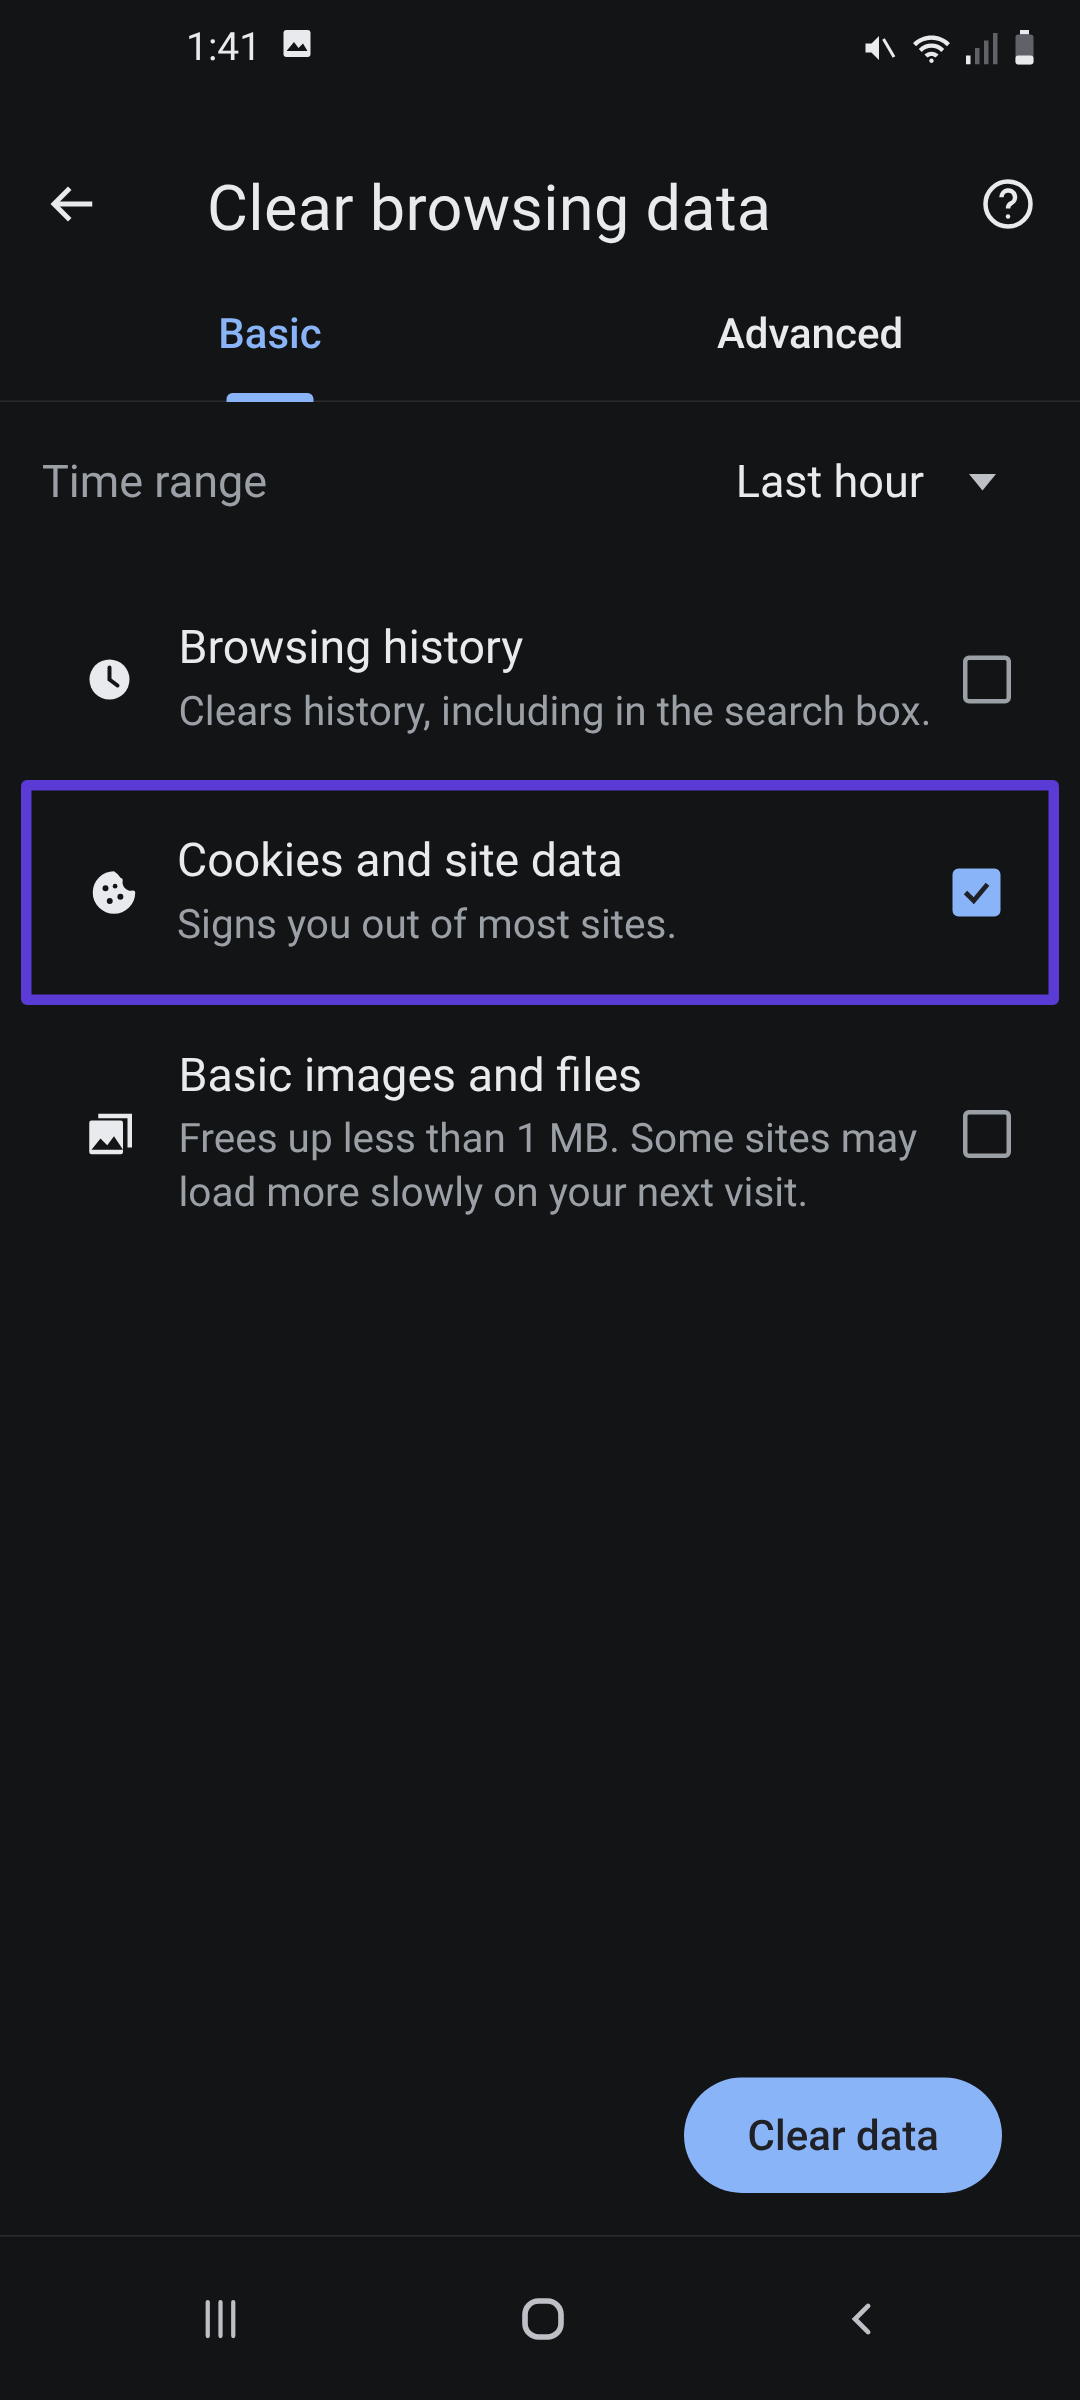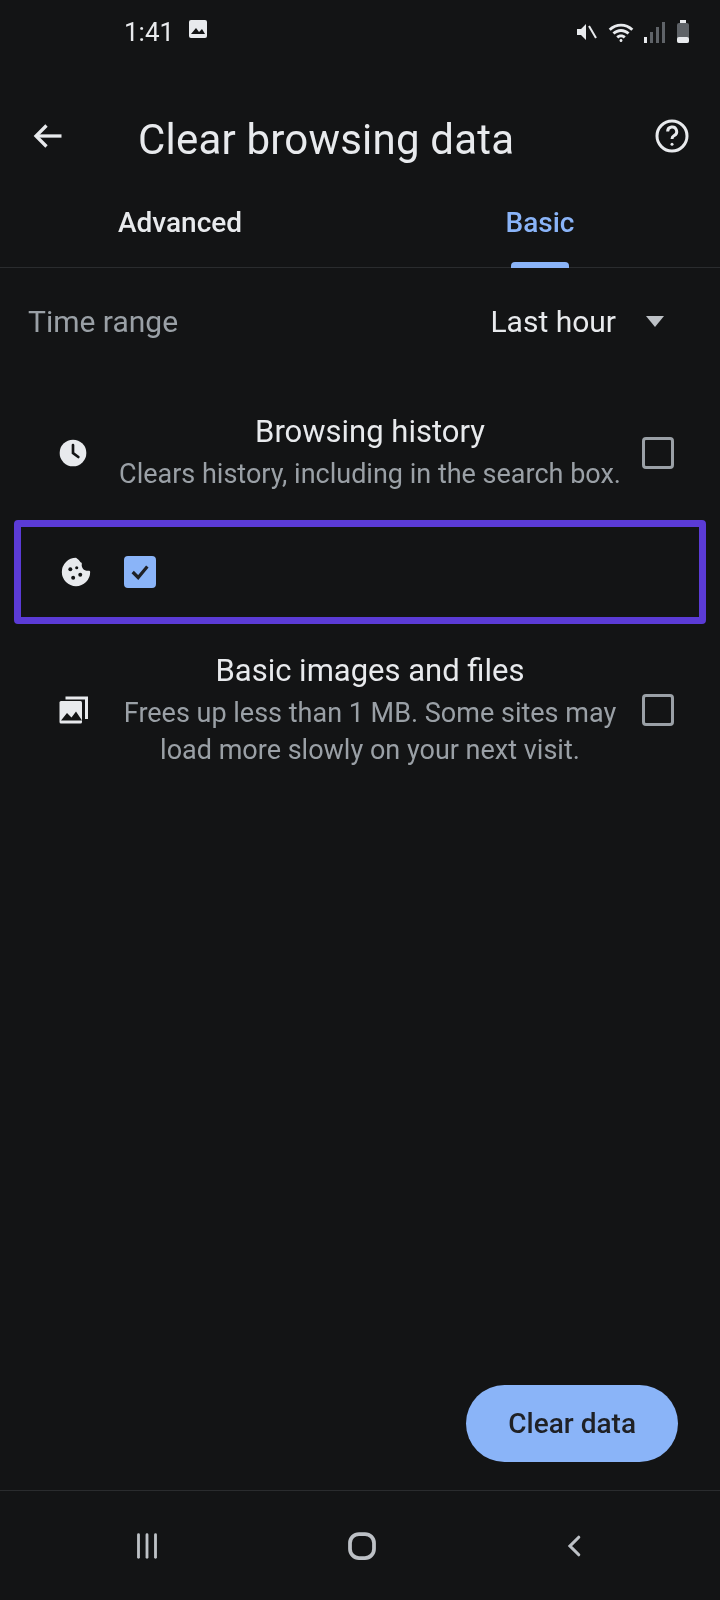--- a/index.html
+++ b/index.html
@@ -81,21 +81,20 @@
   .time-range .caret { width: 0; height: 0; border-left: 9px solid transparent; border-right: 9px solid transparent; border-top: 11px solid #bdc1c6; }
 
   
   .items { margin-top: 18px; }
   .item {
     display: flex;
     align-items: center;
     padding: 28px 28px;
     gap: 1px;
     position: relative;
-    text-align: center;
   }
   .item .icon-col {
     width: 90px; min-width: 90px;
     display: flex; align-items: center; justify-content: center;
   }
   .item .text-col { flex: 1; padding-right: 14px; }
   .item .check-col { width: 44px; display:flex; align-items:center; justify-content:center; margin-right: 12px; }
   .item .title-row { font-size: 31px; color: #e8eaed; margin-bottom: 6px; }
   .item .sub-row   { font-size: 27px; color: #9aa0a6; line-height: 1.35; }
   .checkbox {
@@ -108,21 +107,21 @@
     border: 7px solid #5b3bd6;
     border-radius: 4px;
     margin: 0 14px;
     padding: 28px 14px;
   }
   .highlight .icon-col { width: 82px; min-width: 82px; }
 
   
   .clear-btn {
     position: absolute;
-    right: 42px;
+    right: 52px;
     bottom: 138px;
     background: #8ab4f8;
     color: #1f2126;
     font-size: 28px;
     font-weight: 500;
     padding: 22px 42px;
     border-radius: 50px;
   }
 
   
@@ -193,25 +192,25 @@
   <div class="help">
     <svg width="36" height="36" viewBox="0 0 24 24" fill="none" stroke="#e8eaed" stroke-width="2">
         <circle cx="12" cy="12" r="10"></circle>
         <path d="M9.1 9a3 3 0 1 1 4.3 2.7c-.9.5-1.4 1.1-1.4 2.3"></path>
         <circle cx="12" cy="17.5" r="1" fill="#e8eaed" stroke="none"></circle>
       </svg>
   </div>
 </div>
 
 <div class="tabs">
+  <div class="tab active">
+    <span>Basic</span>
+  </div>
   <div class="tab">
     <span>Advanced</span>
-  </div>
-  <div class="tab active">
-    <span>Basic</span>
   </div>
 </div>
 
 <div class="time-range">
   <span class="label">Time range</span>
   <span class="value-wrap">
     <span>Last hour</span>
     <span class="caret"></span>
   </span>
 </div>
@@ -237,20 +236,24 @@
   <div class="item highlight">
     <div class="icon-col">
       <svg width="34" height="34" viewBox="0 0 24 24" fill="#e8eaed">
           <path d="M12 2a10 10 0 1 0 10 10c0-.6-.6-1-1.2-.9a4 4 0 0 1-4.7-4.7c.1-.6-.3-1.2-.9-1.2A10 10 0 0 0 12 2z"></path>
           <circle cx="8" cy="10" r="1.4" fill="#131415"></circle>
           <circle cx="10" cy="16" r="1.4" fill="#131415"></circle>
           <circle cx="15" cy="14" r="1.4" fill="#131415"></circle>
           <circle cx="12.5" cy="9" r="1.1" fill="#131415"></circle>
         </svg>
     </div>
+    <div class="text-col">
+      <div class="title-row">Cookies and site data</div>
+      <div class="sub-row">Signs you out of most sites.</div>
+    </div>
     <div class="check-col">
       <div class="checkbox checked">
         <svg width="22" height="22" viewBox="0 0 24 24" fill="none" stroke="#1f2126" stroke-width="3.5">
             <polyline points="4 12 10 18 20 6"></polyline>
           </svg>
       </div>
     </div>
   </div>
 
   <div class="item">

